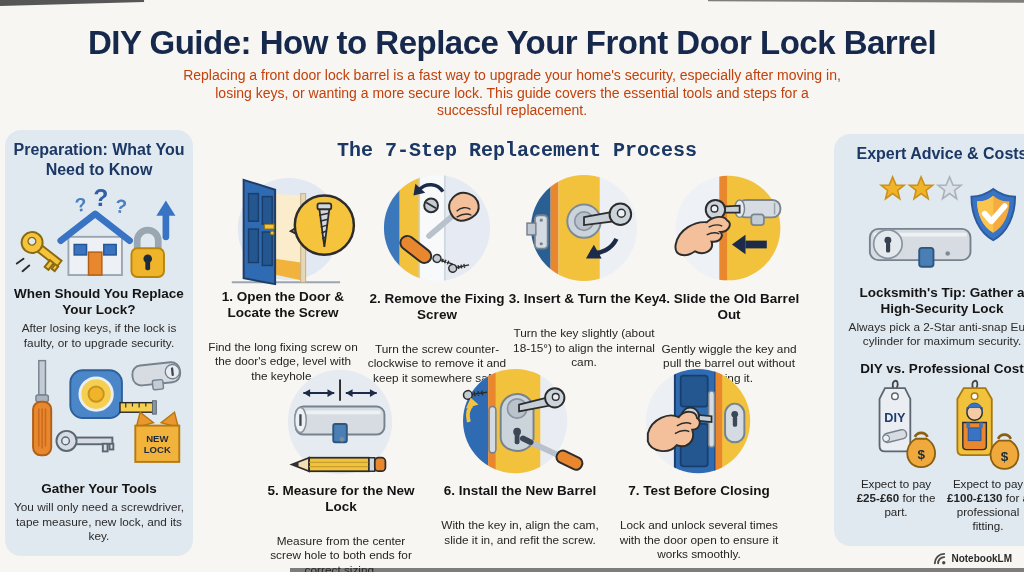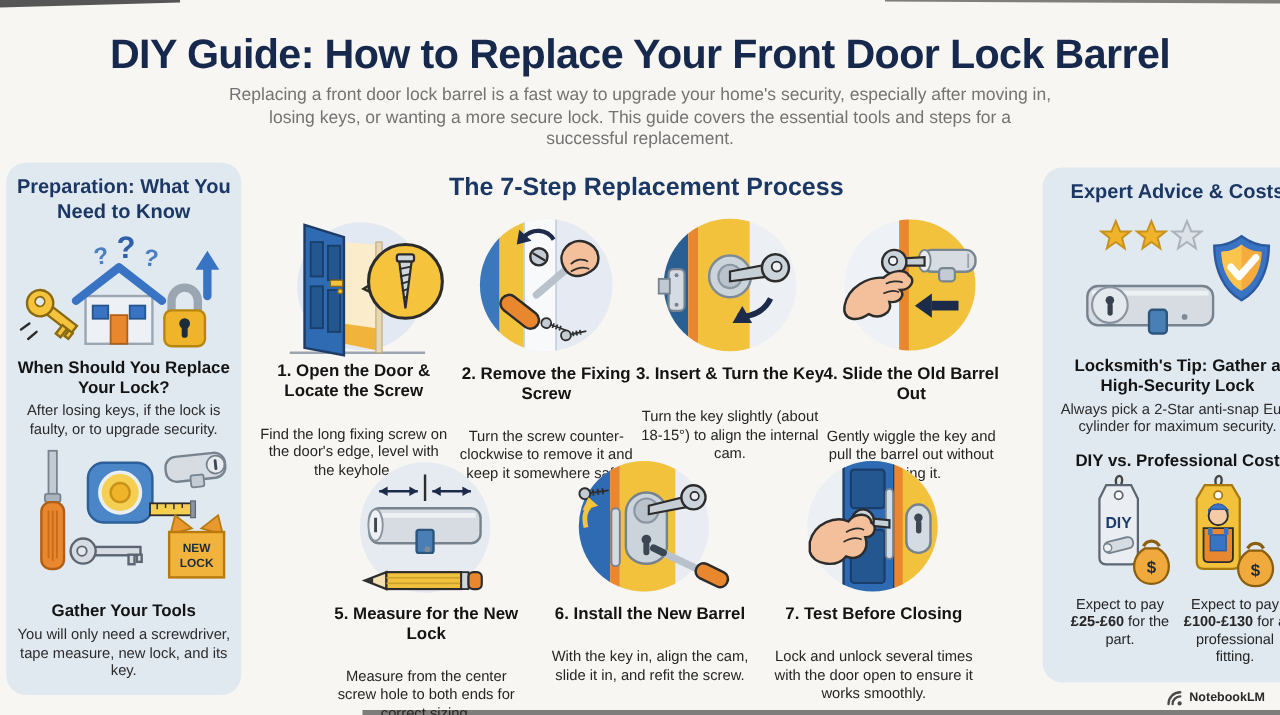--- a/index.html
+++ b/index.html
@@ -9,34 +9,34 @@
 
   
   .art-top-left { position:absolute; left:-6px; top:-3px; width:150px; height:7px; background:#2e2e2e; transform:rotate(-1.6deg); opacity:.8; }
   .art-top-right { position:absolute; right:-4px; top:-2px; width:320px; height:4px; background:#2e2e2e; transform:rotate(.3deg); opacity:.6; }
   .art-bottom { position:absolute; left:290px; right:0; bottom:0; height:4px; background:#4a4a4a; opacity:.7; }
 
   
   .page-title { position:absolute; top:24px; left:0; width:1024px; text-align:center;
     font-size:33px; font-weight:800; letter-spacing:-.5px; color:#16294d; }
   .page-subtitle { position:absolute; top:67px; left:182px; width:660px; text-align:center;
-    font-size:14px; font-weight:500; color:#737373; line-height:1.26; }
+    font-size:14px; font-weight:500; color:#c2410c; line-height:1.26; }
 
   
   .panel { position:absolute; background:#e1e9f0; border-radius:16px; overflow:hidden; }
   #left-panel  { left:5px;  top:130px; width:188px; height:426px; padding:10px 8px; }
   #right-panel { left:834px; top:134px; width:216px; height:412px; padding:10px 8px; }
   .panel-title { text-align:center; font-size:16px; font-weight:800; color:#1b3764; line-height:1.22; }
   .sub-head { text-align:center; font-size:13.5px; font-weight:800; color:#141414; line-height:1.2; margin-top:3px; }
   .sub-body { text-align:center; font-size:11.8px; color:#2b2b2b; line-height:1.22; margin-top:3px; }
   .illo { display:flex; justify-content:center; align-items:center; }
 
   
   .process-title { position:absolute; top:139px; left:203px; width:628px; text-align:center;
-    font-size:20px; font-weight:800; color:#1b3764; }
+    font-size:20px; font-weight:800; color:#1b3764;font-family:Liberation Mono, monospace; }
   .step { position:absolute; text-align:center; }
   .step-art { position:relative; display:flex; justify-content:center; align-items:flex-start; }
   .step-title { font-size:13.5px; font-weight:800; color:#141414; line-height:1.18; margin-top:5px; }
   .step-body { font-size:11.8px; color:#252525; line-height:1.24; margin-top:19px; }
 
   #step-1 { left:206px; top:170px; width:154px; }
   #step-2 { left:362px; top:172px; width:150px; }
   #step-3 { left:508px; top:172px; width:152px; }
   #step-4 { left:652px; top:172px; width:154px; }
   #step-5 { left:262px; top:366px; width:158px; }

